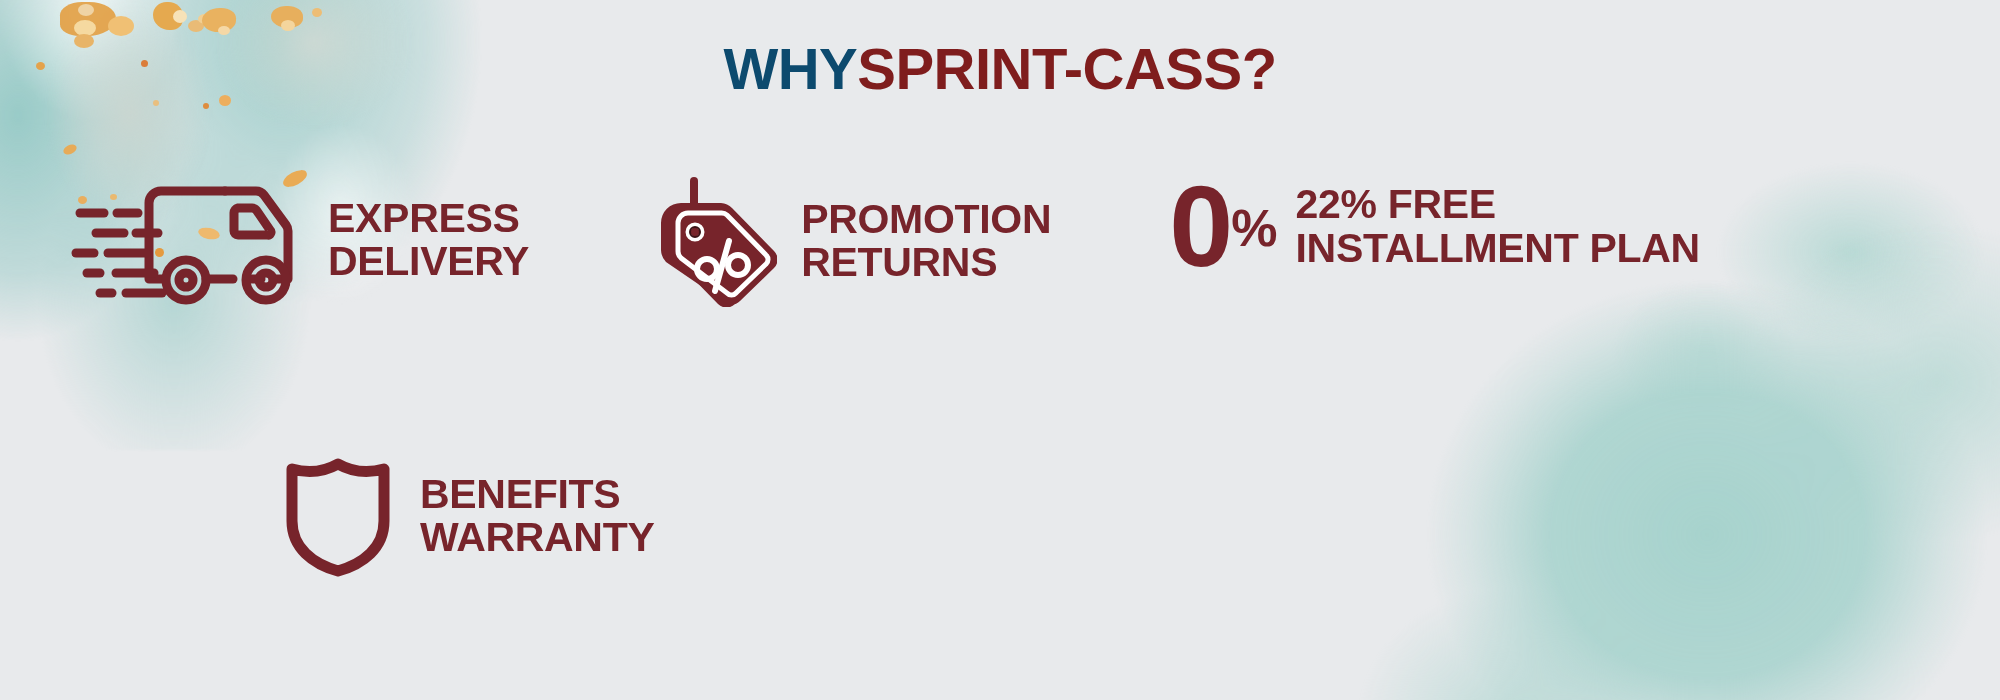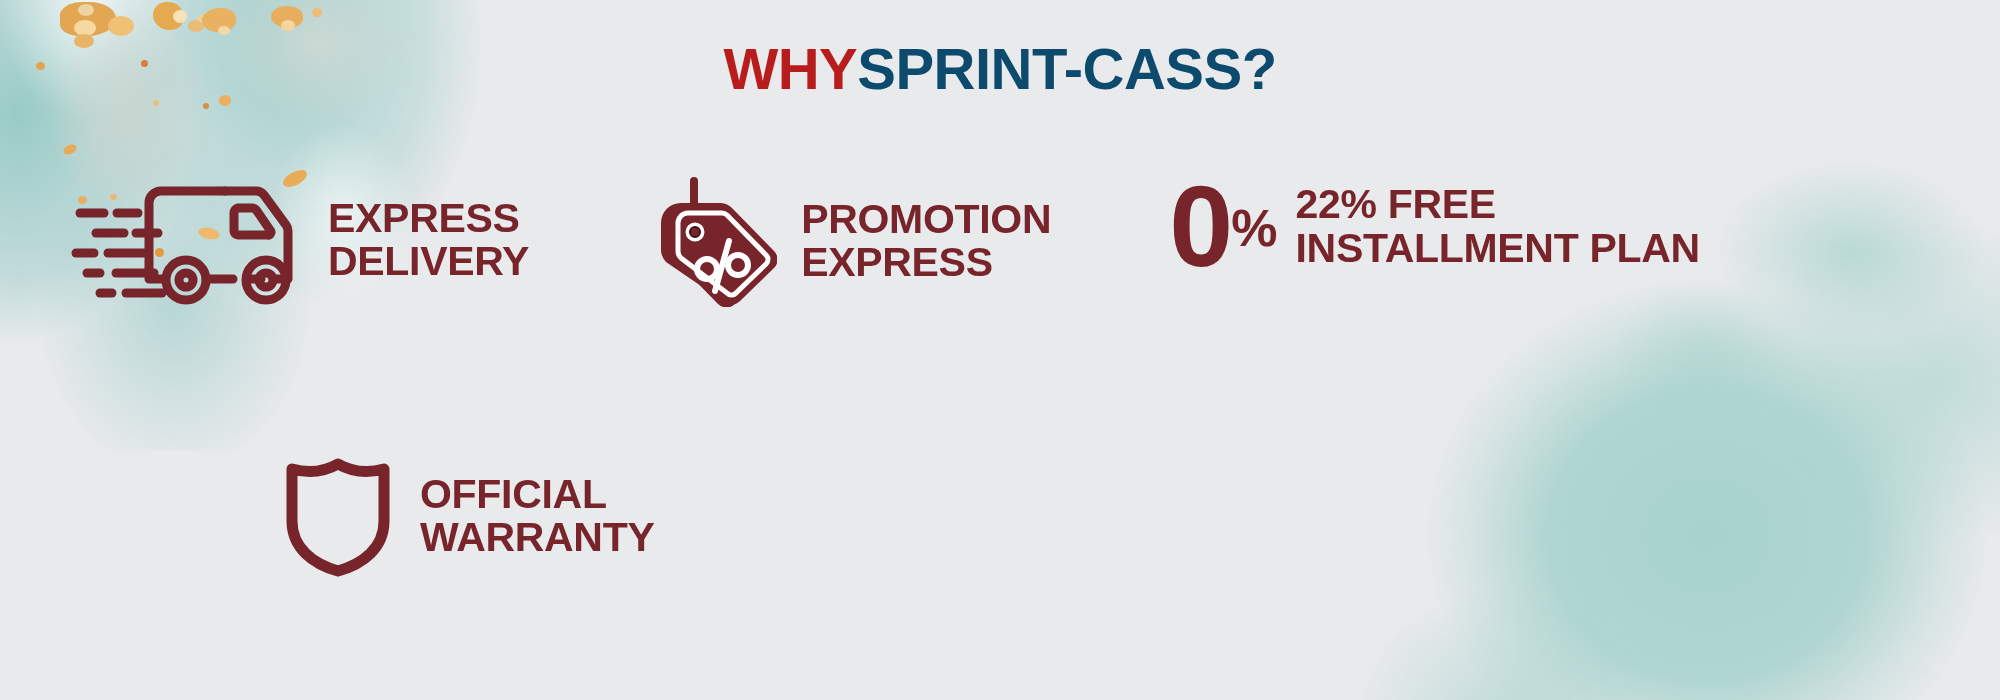--- a/index.html
+++ b/index.html
@@ -53,22 +53,22 @@
   .speck{ position:absolute; border-radius:50%; }
 
   
   .title{
     position:absolute; left:0; right:0; top:40px;
     text-align:center;
     font-size:58px; font-weight:700; letter-spacing:-.5px;
     white-space:nowrap;
     line-height:1;
   }
-  .title .why{ color:#b91c1c; }
-  .title .brand{ color:#0c4a6e; }
+  .title .why{ color:#0c4a6e; }
+  .title .brand{ color:#7f1d1d; }
 
   
   .row{ position:absolute; display:flex; align-items:flex-start; }
   .row1{ left:0; top:175px; width:2000px; }
   .row2{ left:0; top:455px; width:2000px; }
 
   .feature{ display:flex; align-items:center; }
   .feature .icon{ flex:0 0 auto; display:flex; align-items:center; justify-content:center; }
   .feature .label{
     color:#77242b; font-weight:700; font-size:41px; line-height:1.06;
@@ -189,40 +189,40 @@
 
           <circle cx="46" cy="57" r="7" fill="none" stroke="#ffffff" stroke-width="5"></circle>
           <circle cx="46" cy="57" r="5" fill="none" stroke="#3a1216" stroke-width="2"></circle>
 
           <circle cx="58" cy="94" r="10" fill="none" stroke="#ffffff" stroke-width="6"></circle>
           <circle cx="89" cy="90" r="10" fill="none" stroke="#ffffff" stroke-width="6"></circle>
           <path d="M80 66 L66 116" stroke="#ffffff" stroke-width="6" stroke-linecap="round"></path>
         </svg>
       </span>
       <span class="label">PROMOTION
-EXPRESS</span>
+RETURNS</span>
     </div>
 
     <div class="feature f-zero">
       <span class="icon zero-glyph">
         <span class="big">0</span>
         <span class="sup">%</span>
       </span>
       <span class="label">22% FREE
 INSTALLMENT PLAN</span>
     </div>
   </div>
 
   <div class="row row2">
 
     <div class="feature f-warranty">
       <span class="icon">
         <svg width="112" height="122" viewBox="0 0 112 122" fill="none" xmlns="http://www.w3.org/2000/svg">
           <path d="M10 14 C24 18 40 18 56 9 C72 18 88 18 102 14 V66 c0 27-21 43-46 50 C31 109 10 93 10 66 Z" stroke="#77242b" stroke-width="11" stroke-linejoin="round"></path>
         </svg>
       </span>
-      <span class="label">OFFICIAL
+      <span class="label">BENEFITS
 WARRANTY</span>
     </div>
 
   </div>
 
 </div>
 
 </body></html>

